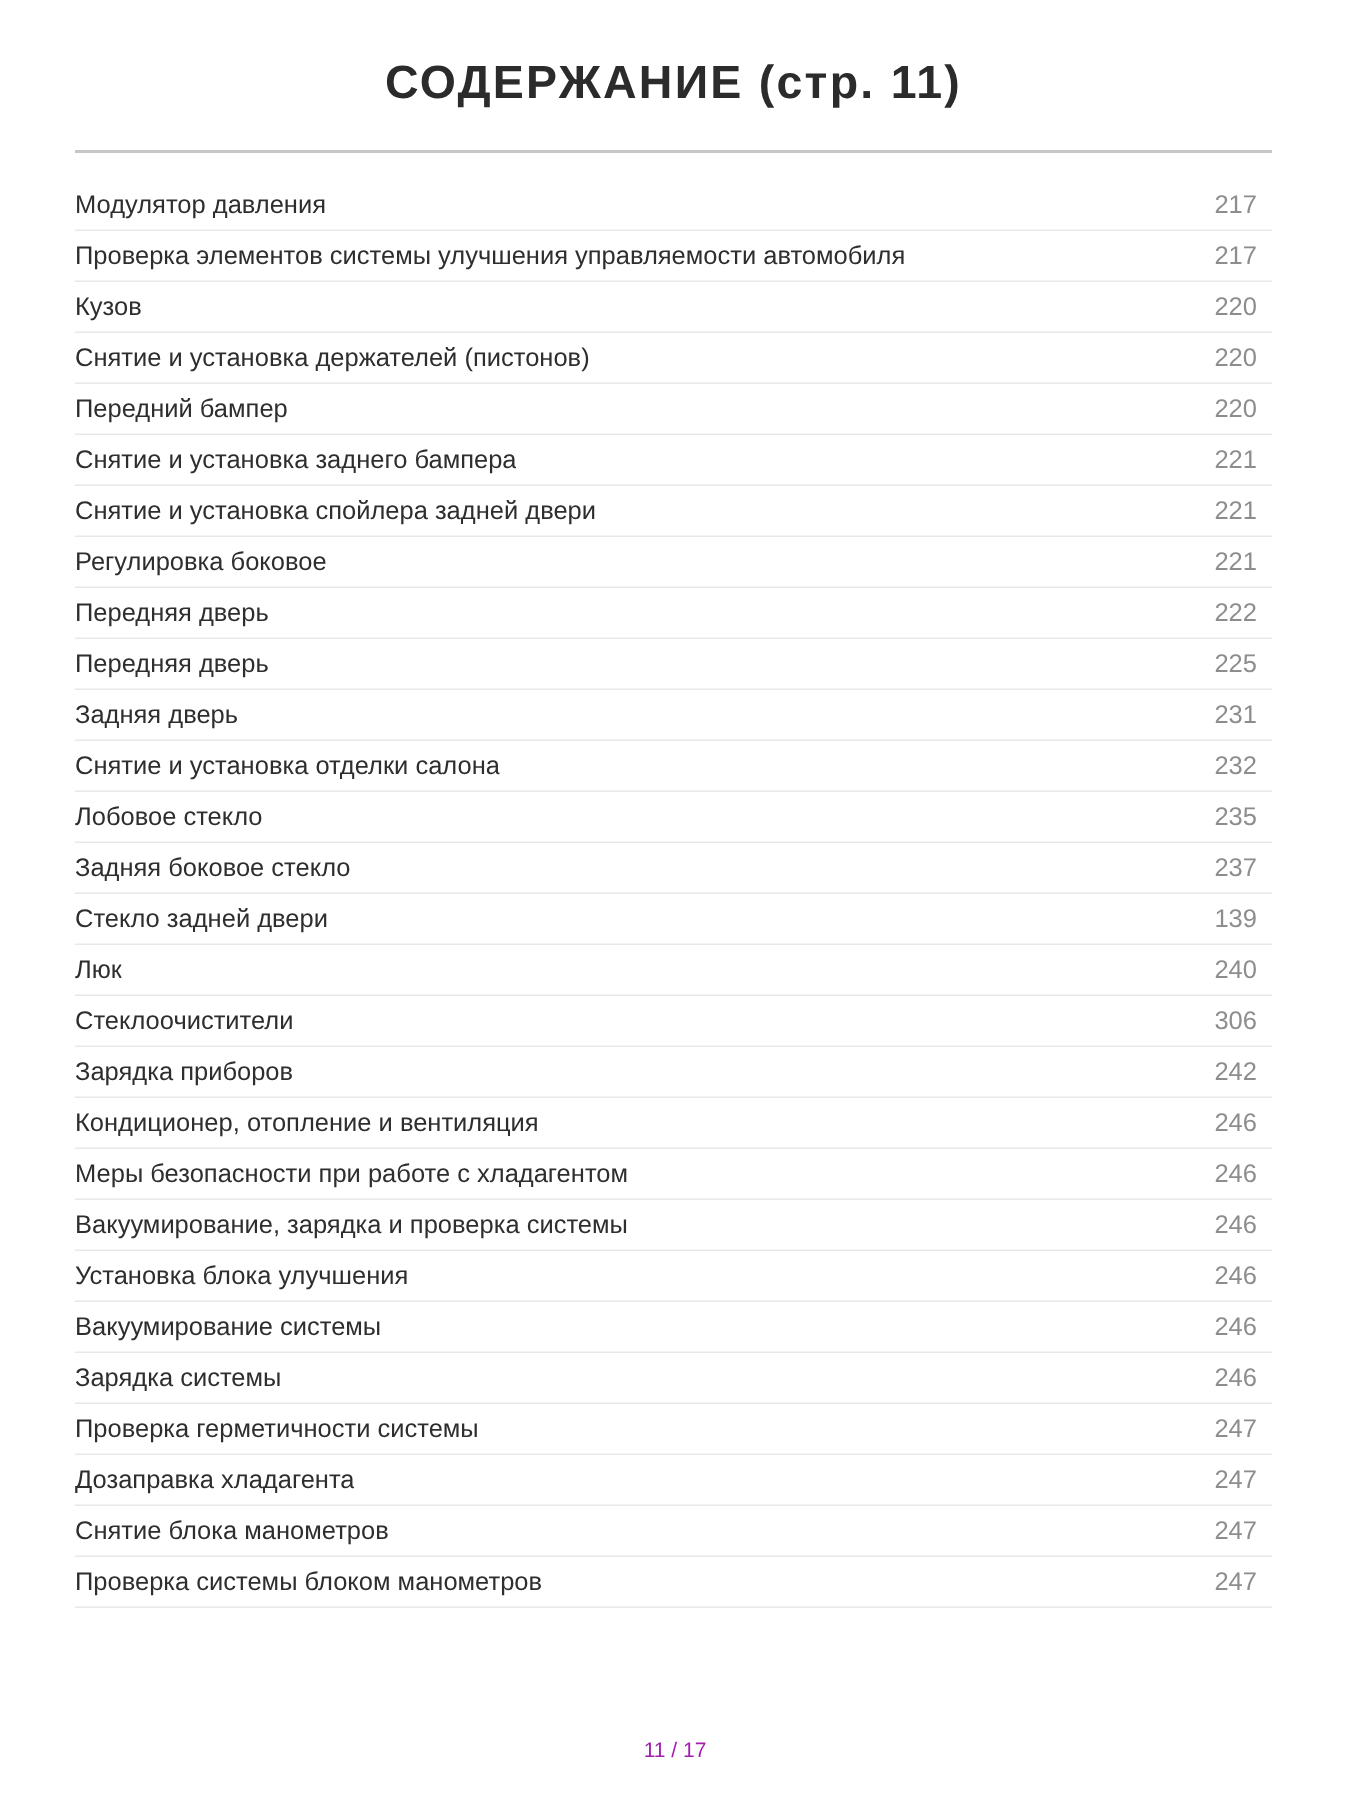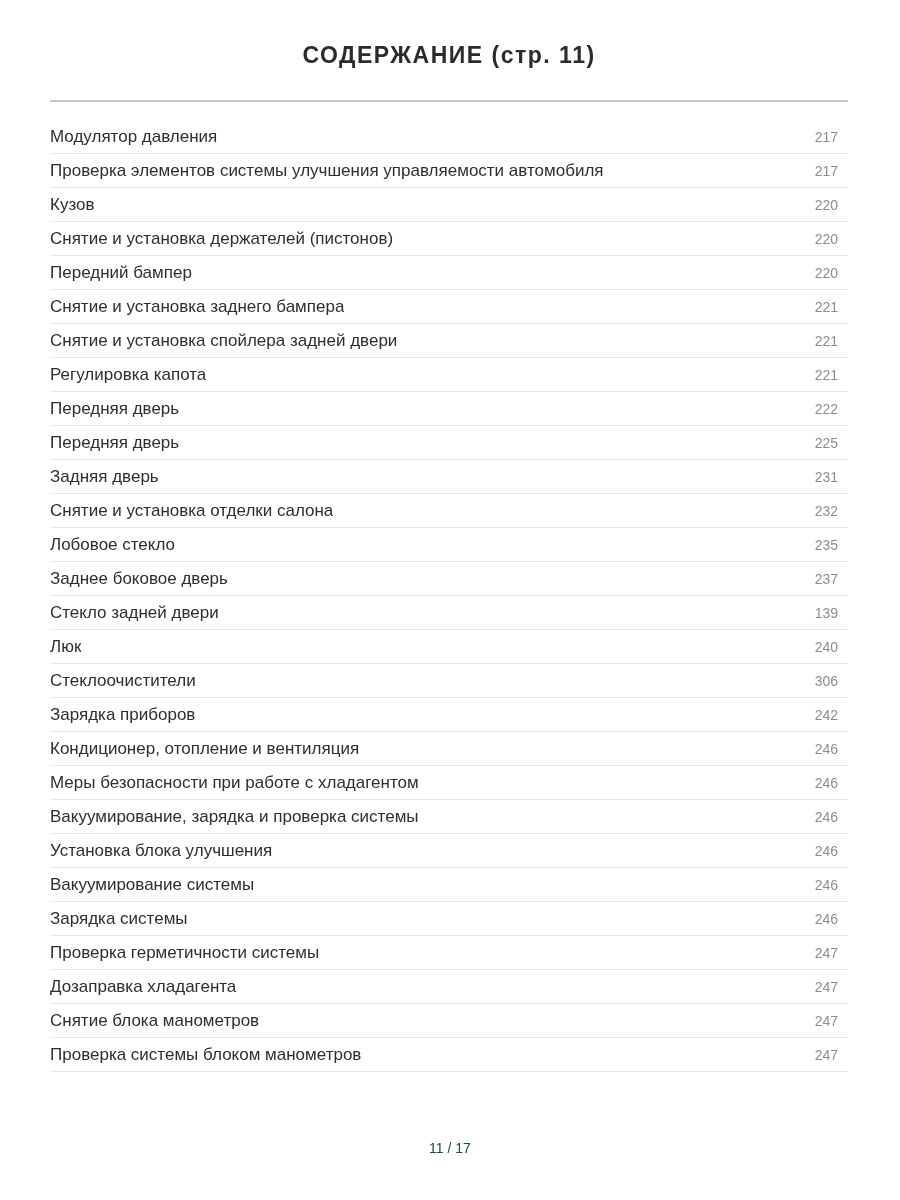--- a/index.html
+++ b/index.html
@@ -16,21 +16,21 @@
     overflow: hidden;
     box-sizing: border-box;
   }
   .content {
     padding: 40px 52px 0 50px;
     box-sizing: border-box;
   }
   .toc-title {
     margin: 0;
     text-align: center;
-    font-size: 23px;
+    font-size: 31px;
     line-height: 30px;
     font-weight: 700;
     letter-spacing: 1.5px;
     color: #2b2b2b;
   }
   .top-rule {
     height: 2px;
     background: #c6c6c6;
     margin-top: 30px;
     border: none;
@@ -46,34 +46,34 @@
     border-bottom: 1px solid #e8e8e8;
     cursor: default;
   }
   .toc-row-label {
     font-size: 17px;
     color: #2e2e2e;
     white-space: nowrap;
     overflow: hidden;
   }
   .toc-row-page {
-    font-size: 14px;
+    font-size: 17px;
     color: #8d8d8d;
     padding-right: 10px;
     flex-shrink: 0;
     margin-left: 31px;
   }
   .page-footer {
     position: absolute;
     left: 0;
     right: 0;
-    bottom: 44px;
+    bottom: 26px;
     text-align: center;
     font-size: 14px;
-    color: #14532d;
+    color: #a21caf;
   }
 </style>
 </head>
 <body>
 
 <div class="page">
   <div class="content">
     <h1 class="toc-title">СОДЕРЖАНИЕ (стр. 11)</h1>
     <div class="top-rule"></div>
     <div class="toc-list">
@@ -99,21 +99,21 @@
   </div>
         <div class="toc-row">
     <span class="toc-row-label">Снятие и установка заднего бампера</span>
     <span class="toc-row-page">221</span>
   </div>
         <div class="toc-row">
     <span class="toc-row-label">Снятие и установка спойлера задней двери</span>
     <span class="toc-row-page">221</span>
   </div>
         <div class="toc-row">
-    <span class="toc-row-label">Регулировка капота</span>
+    <span class="toc-row-label">Регулировка боковое</span>
     <span class="toc-row-page">221</span>
   </div>
         <div class="toc-row">
     <span class="toc-row-label">Передняя дверь</span>
     <span class="toc-row-page">222</span>
   </div>
         <div class="toc-row">
     <span class="toc-row-label">Передняя дверь</span>
     <span class="toc-row-page">225</span>
   </div>
@@ -123,21 +123,21 @@
   </div>
         <div class="toc-row">
     <span class="toc-row-label">Снятие и установка отделки салона</span>
     <span class="toc-row-page">232</span>
   </div>
         <div class="toc-row">
     <span class="toc-row-label">Лобовое стекло</span>
     <span class="toc-row-page">235</span>
   </div>
         <div class="toc-row">
-    <span class="toc-row-label">Заднее боковое дверь</span>
+    <span class="toc-row-label">Задняя боковое стекло</span>
     <span class="toc-row-page">237</span>
   </div>
         <div class="toc-row">
     <span class="toc-row-label">Стекло задней двери</span>
     <span class="toc-row-page">139</span>
   </div>
         <div class="toc-row">
     <span class="toc-row-label">Люк</span>
     <span class="toc-row-page">240</span>
   </div>

